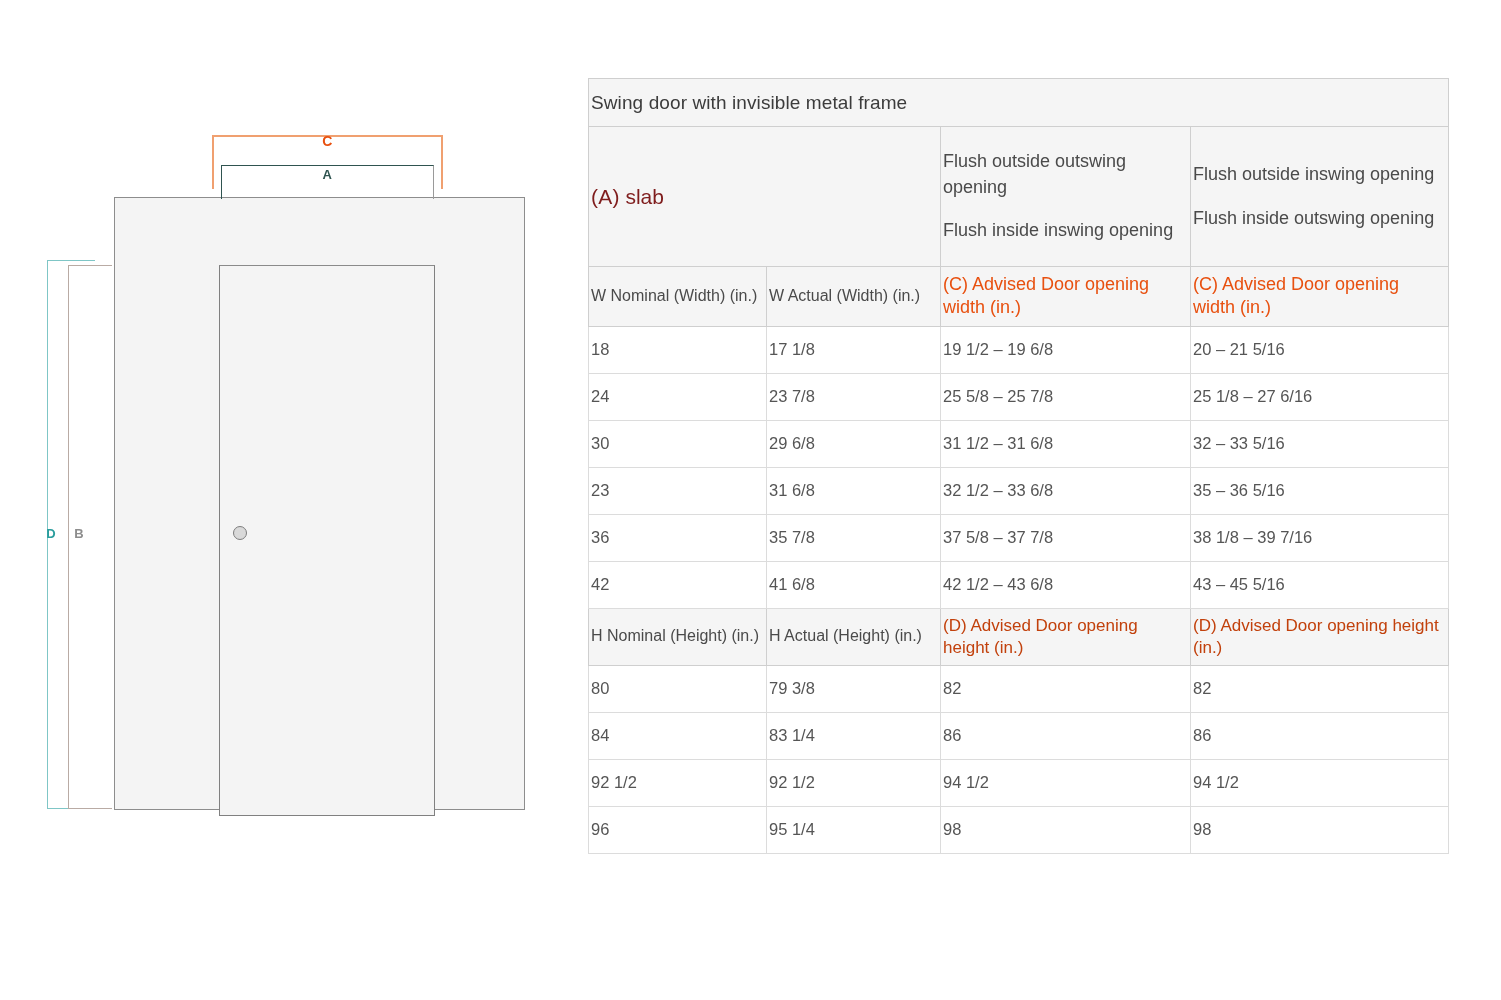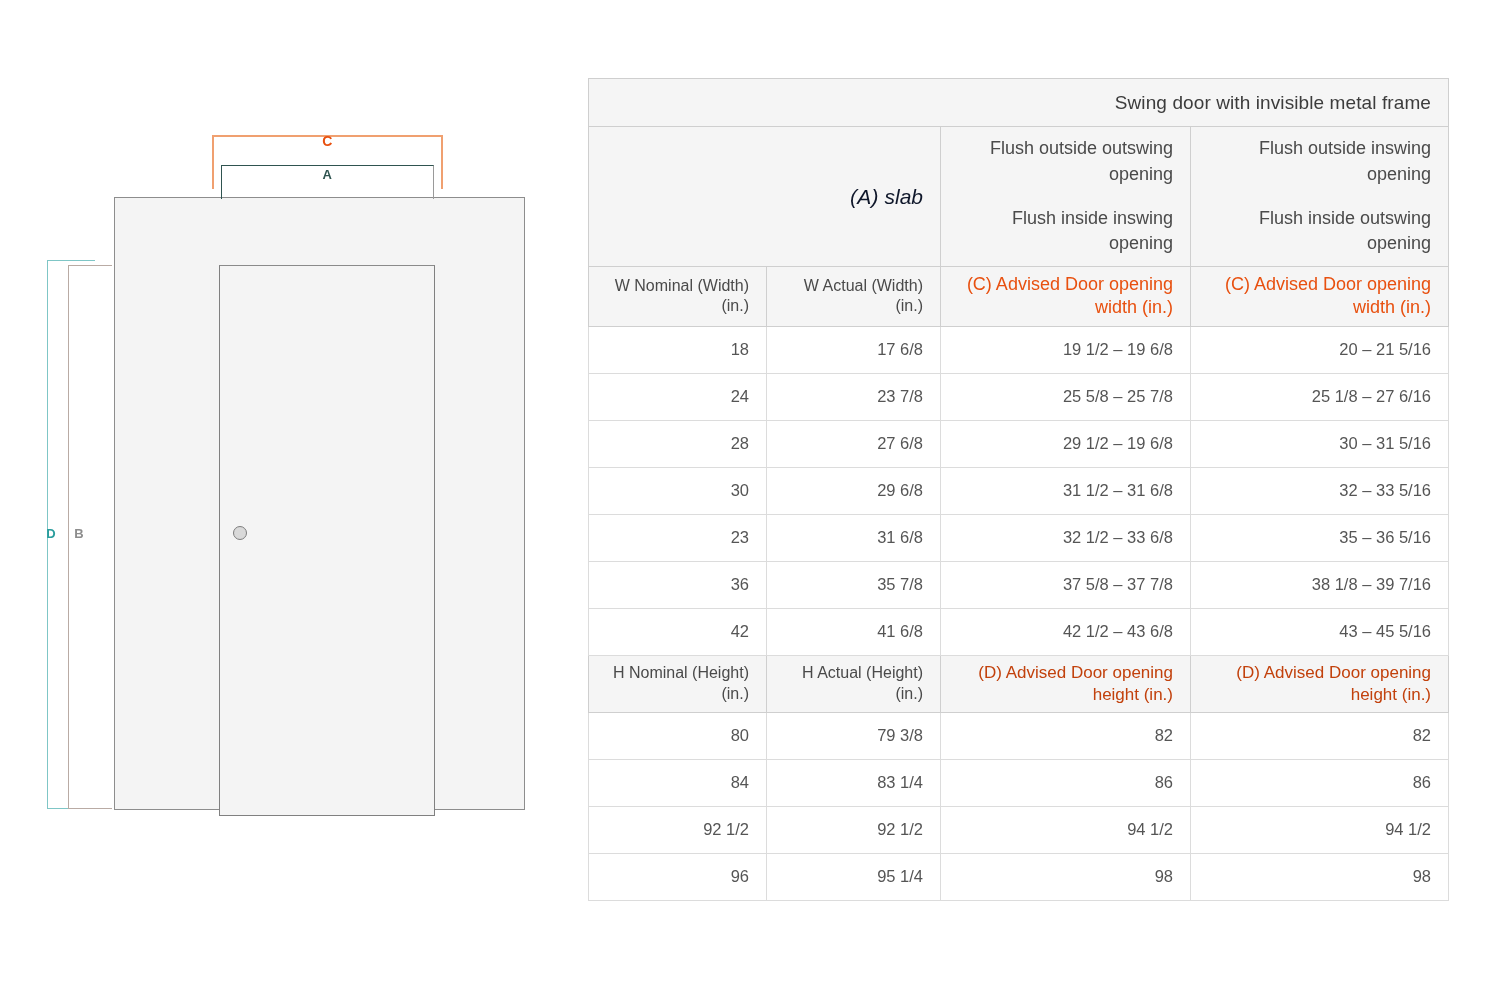--- a/index.html
+++ b/index.html
@@ -134,24 +134,24 @@
     width: 860px;
   }
   table.spec {
     border-collapse: collapse;
     width: 860px;
     table-layout: fixed;
     background: #ffffff;
   }
   table.spec td, table.spec th {
     border: 1px solid #d6d6d6;
-    text-align: right;
+    text-align: left;
     vertical-align: middle;
     font-weight: 400;
-    padding: 6px 17px;
+    padding: 6px 2px;
   }
   col.c1 { width: 178px; }
   col.c2 { width: 174px; }
   col.c3 { width: 250px; }
   col.c4 { width: 258px; }
 
   .title-cell {
     background: #f5f5f5;
     font-size: 19px;
     font-weight: 700;
@@ -159,23 +159,22 @@
     height: 48px;
     border-color: #cfcfcf !important;
     letter-spacing: .1px;
   }
   .band {
     background: #f5f5f5;
     border-color: #cfcfcf !important;
   }
   .slab-cell {
     font-size: 21px;
-    color: #0f172a;
+    color: #7f1d1d;
     height: 140px;
-    font-style: italic;
   }
   .slab-cell .paren { letter-spacing: .2px; }
   .flush-cell {
     font-size: 18px;
     line-height: 1.42;
     color: #4a4a4a;
   }
   .flush-cell .grp { display: block; }
   .flush-cell .grp + .grp { margin-top: 18px; }
 
@@ -251,37 +250,31 @@
 
       <tr>
         <td class="colhead">W Nominal (Width) (in.)</td>
         <td class="colhead">W Actual (Width) (in.)</td>
         <td class="colhead orange">(C) Advised Door opening width (in.)</td>
         <td class="colhead orange">(C) Advised Door opening width (in.)</td>
       </tr>
 
       <tr>
         <td class="data">18</td>
-        <td class="data">17 6/8</td>
+        <td class="data">17 1/8</td>
         <td class="data">19 1/2 – 19 6/8</td>
         <td class="data">20 – 21 5/16</td>
       </tr>
       <tr>
         <td class="data">24</td>
         <td class="data">23 7/8</td>
         <td class="data">25 5/8 – 25 7/8</td>
         <td class="data">25 1/8 – 27 6/16</td>
       </tr>
       <tr>
-        <td class="data">28</td>
-        <td class="data">27 6/8</td>
-        <td class="data">29 1/2 – 19 6/8</td>
-        <td class="data">30 – 31 5/16</td>
-      </tr>
-      <tr>
         <td class="data">30</td>
         <td class="data">29 6/8</td>
         <td class="data">31 1/2 – 31 6/8</td>
         <td class="data">32 – 33 5/16</td>
       </tr>
       <tr>
         <td class="data">23</td>
         <td class="data">31 6/8</td>
         <td class="data">32 1/2 – 33 6/8</td>
         <td class="data">35 –  36 5/16</td>

